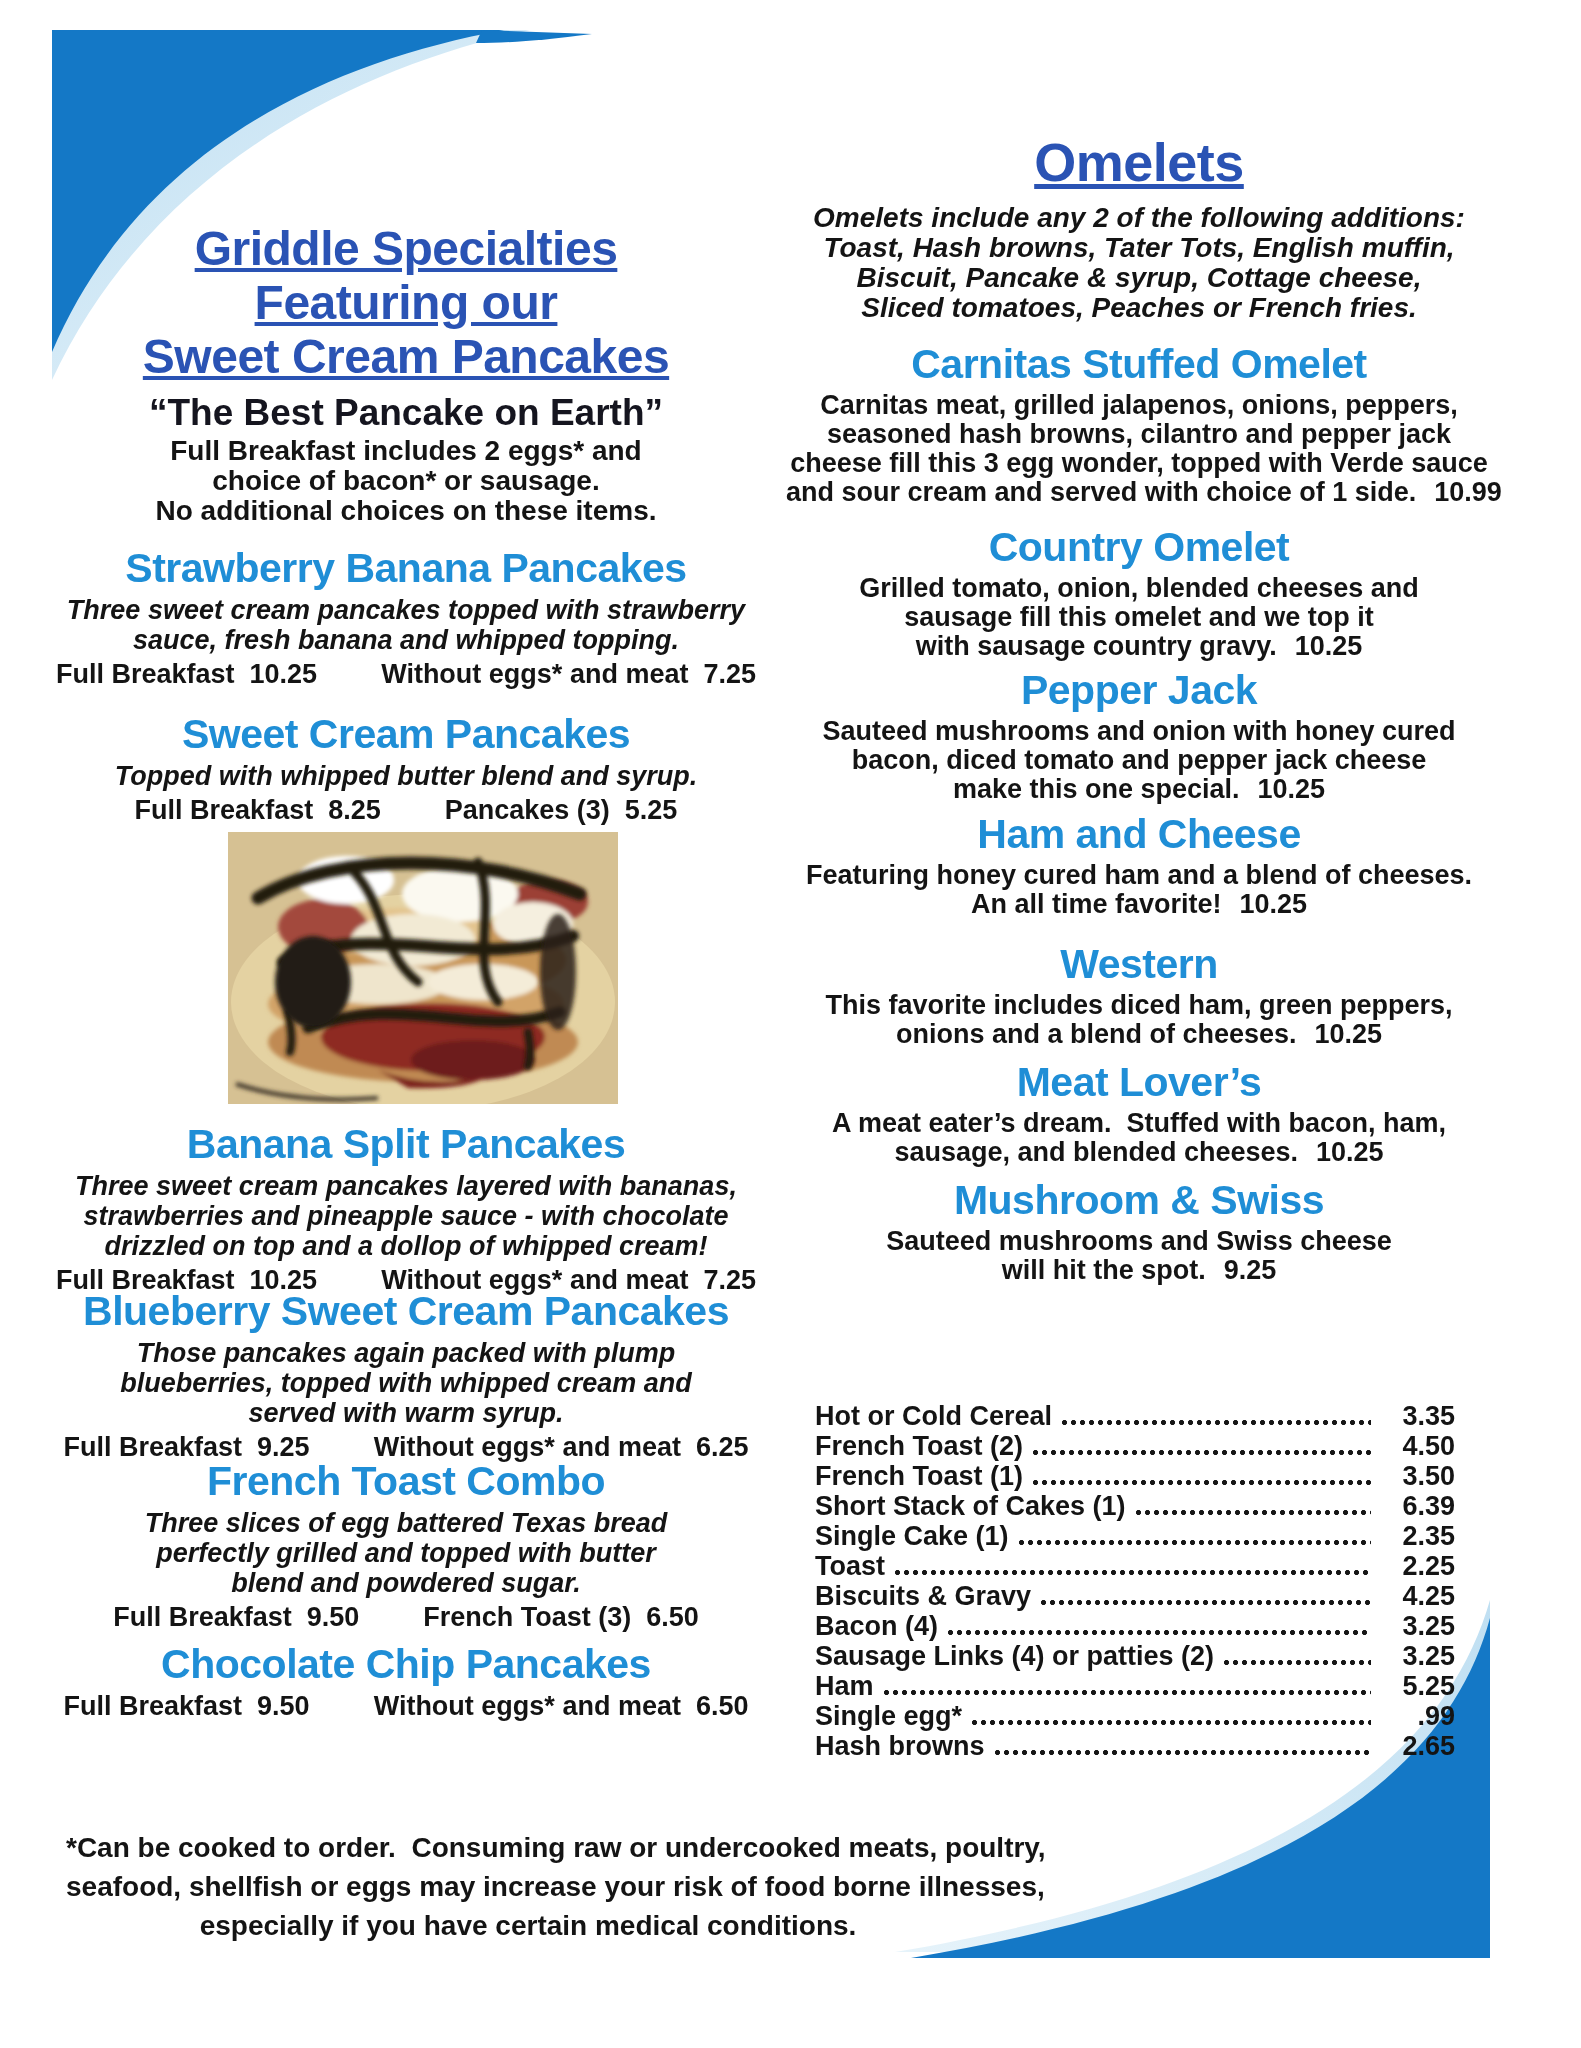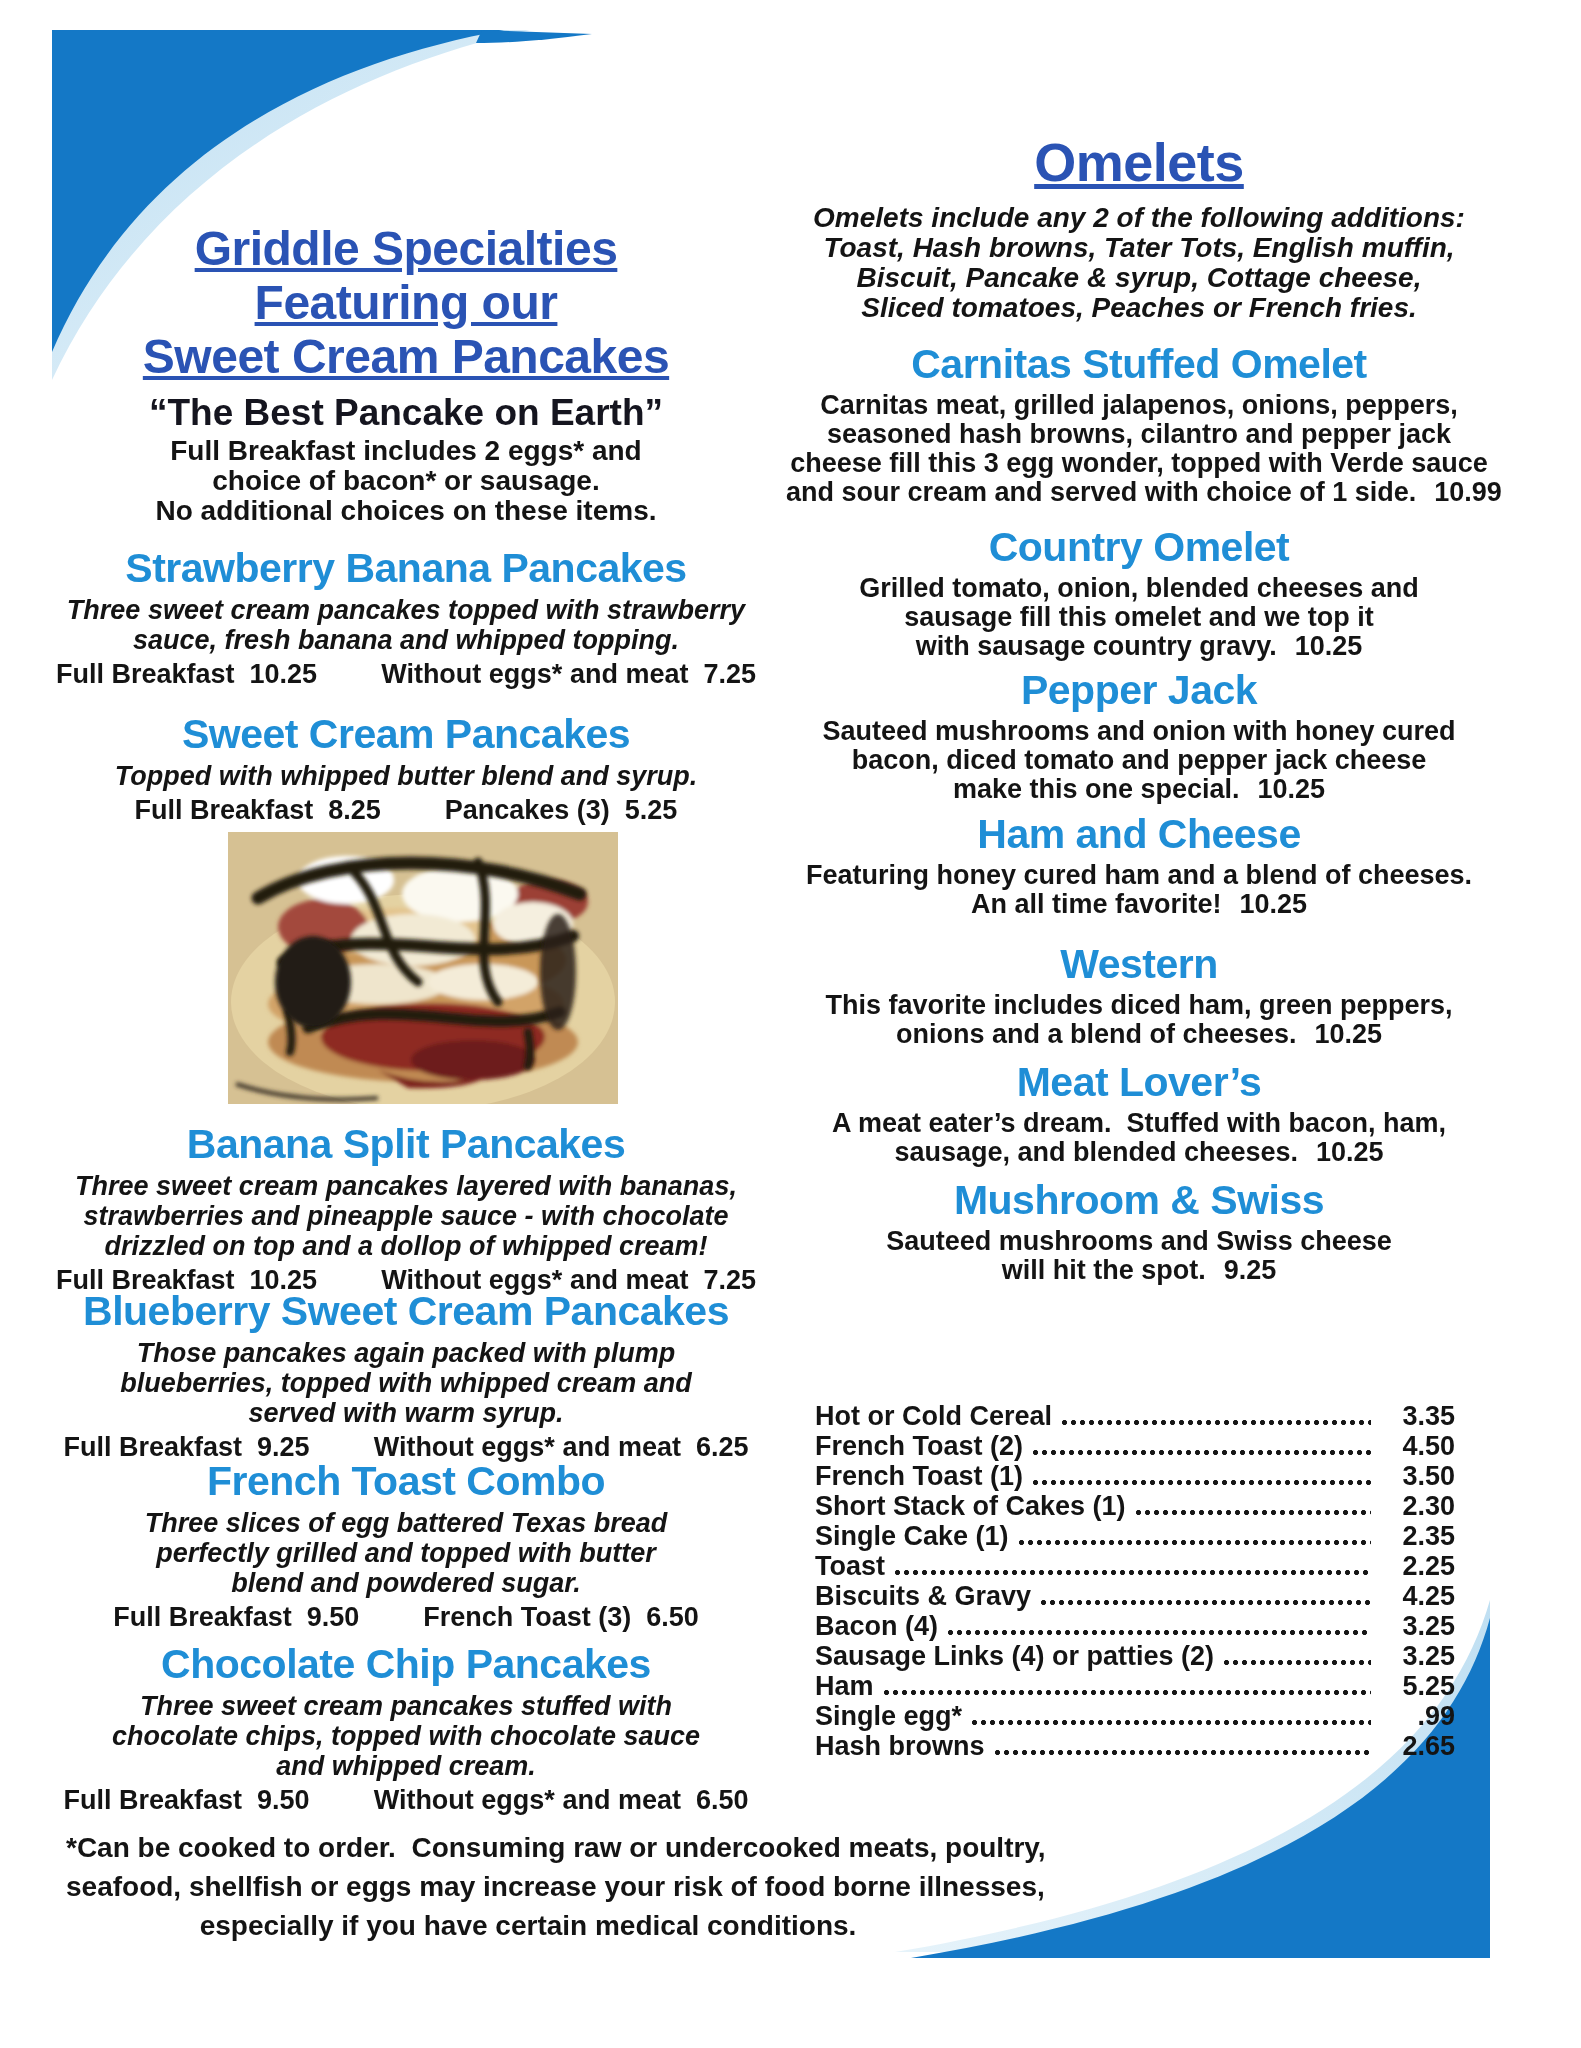--- a/index.html
+++ b/index.html
@@ -155,23 +155,20 @@
   <section class="lblock" style="top:1458px">
     <h3 class="item-h">French Toast Combo</h3>
     <p class="desc">Three slices of egg battered Texas bread
 perfectly grilled and topped with butter
 blend and powdered sugar.</p>
     <p class="opts"><span>Full Breakfast</span><span class="num">9.50</span><span class="gap"></span><span>French Toast (3)</span><span class="num">6.50</span></p>
   </section>
 
   <section class="lblock" style="top:1641px">
     <h3 class="item-h">Chocolate Chip Pancakes</h3>
-    <p class="desc">Three sweet cream pancakes stuffed with
-chocolate chips, topped with chocolate sauce
-and whipped cream.</p>
     <p class="opts"><span>Full Breakfast</span><span class="num">9.50</span><span class="gap"></span><span>Without eggs* and meat</span><span class="num">6.50</span></p>
   </section>
 
   <div class="rblock sec-h big-h" style="top:132px">Omelets</div>
 
   <div class="rblock intro" style="top:203px">Omelets include any 2 of the following additions:
 Toast, Hash browns, Tater Tots, English muffin,
 Biscuit, Pancake &amp; syrup, Cottage cheese,
 Sliced tomatoes, Peaches or French fries.</div>
 
@@ -234,21 +231,21 @@
         <span class="sprice">4.50</span>
       </div>
     <div class="srow">
         <span class="sname">French Toast (1)</span>
         <span class="sdots"></span>
         <span class="sprice">3.50</span>
       </div>
     <div class="srow">
         <span class="sname">Short Stack of Cakes (1)</span>
         <span class="sdots"></span>
-        <span class="sprice">2.30</span>
+        <span class="sprice">6.39</span>
       </div>
     <div class="srow">
         <span class="sname">Single Cake (1)</span>
         <span class="sdots"></span>
         <span class="sprice">2.35</span>
       </div>
     <div class="srow">
         <span class="sname">Toast</span>
         <span class="sdots"></span>
         <span class="sprice">2.25</span>

